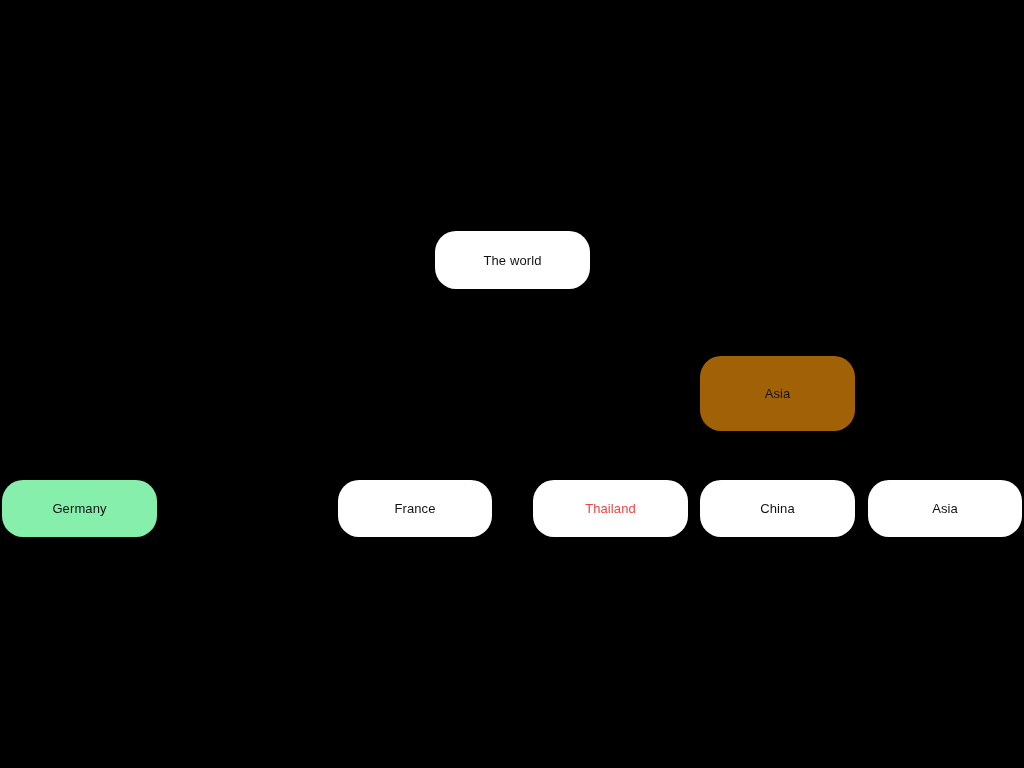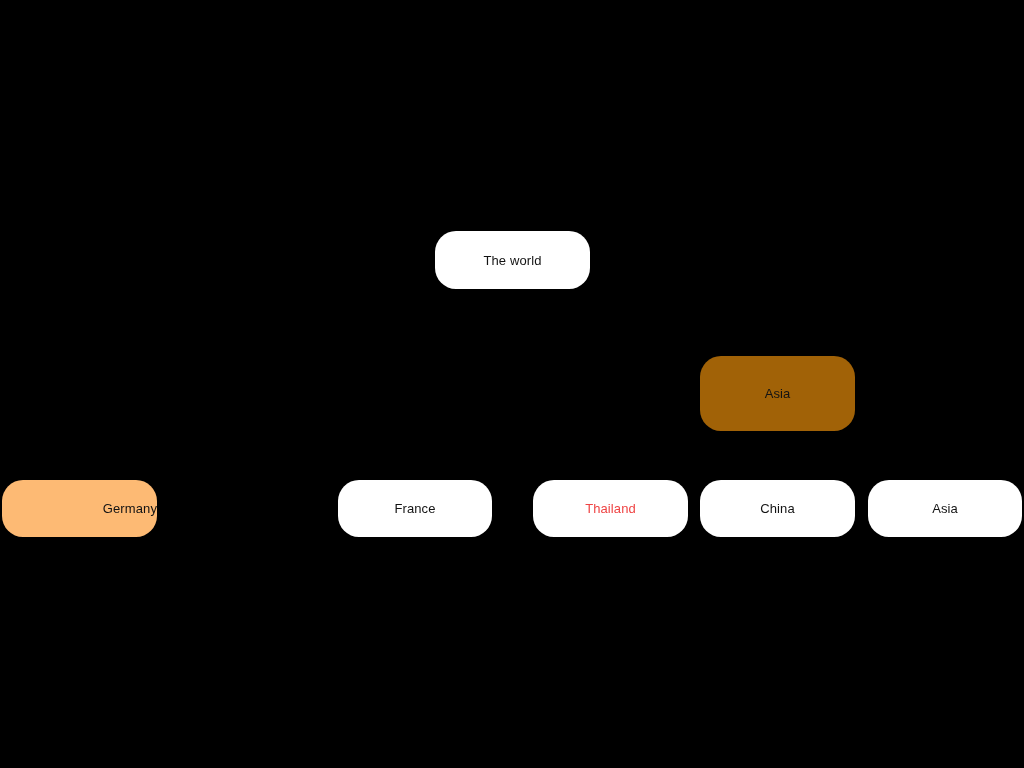--- a/index.html
+++ b/index.html
@@ -68,21 +68,21 @@
 
   <div class="node" style="left: 435px; top: 231px; width: 155px; height: 58px; background: rgb(255, 255, 255);">
     <span class="node-label" style="color: rgb(19, 19, 19);">The world</span>
   </div>
 
 
   <div class="node" style="left: 700px; top: 356px; width: 155px; height: 75px; background: #a16207;">
     <span class="node-label" style="color: rgb(19, 19, 19);">Asia</span>
   </div>
 
-  <div class="node" style="left: 2px; top: 480px; width: 155px; height: 57px; background: #fdba74; justify-content: flex-end;">
+  <div class="node" style="left: 2px; top: 480px; width: 155px; height: 57px; background: #86efac;">
     <span class="node-label" style="color: rgb(19, 19, 19);">Germany</span>
   </div>
 
 
   <div class="node" style="left: 338px; top: 480px; width: 154px; height: 57px; background: rgb(255, 255, 255);">
     <span class="node-label" style="color: rgb(19, 19, 19);">France</span>
   </div>
 
   <div class="node" style="left: 533px; top: 480px; width: 155px; height: 57px; background: rgb(255, 255, 255);">
     <span class="node-label" style="color: #ef4444;">Thailand</span>

